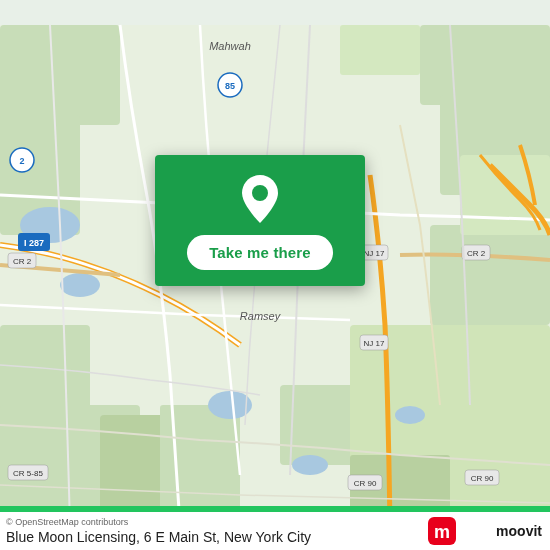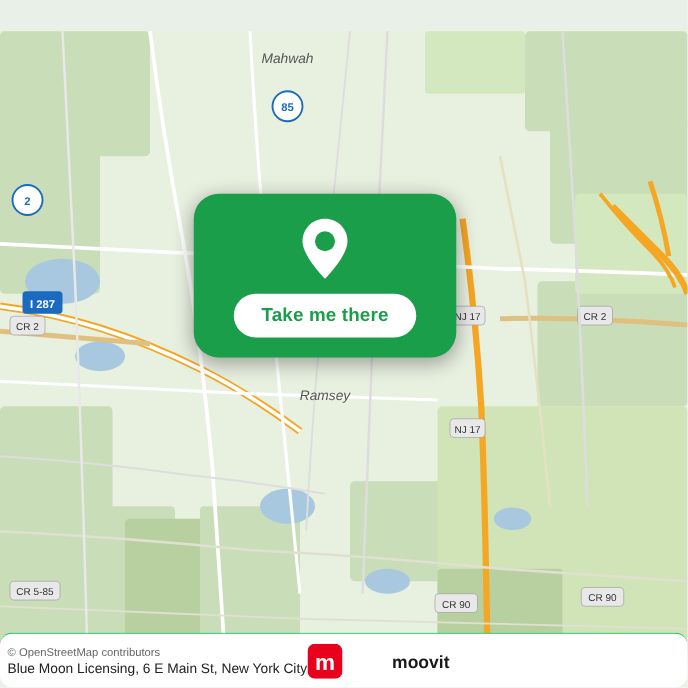--- a/index.html
+++ b/index.html
@@ -27,21 +27,21 @@
       width: 100%; height: 100%;
     }
 
     
     #action-card {
       position: absolute;
       top: 155px;
       left: 155px;
       width: 210px;
       background: #1a9e4a;
-      border-radius: 20px;
+      border-radius: 4px;
       display: flex;
       flex-direction: column;
       align-items: center;
       padding: 18px 16px 16px 16px;
       box-shadow: 0 4px 16px rgba(0,0,0,0.35);
       z-index: 10;
     }
 
     #pin-icon {
       width: 44px;
@@ -65,41 +65,41 @@
     
     #bottom-bar {
       position: absolute;
       bottom: 0;
       left: 0;
       width: 100%;
       height: 44px;
       background: white;
       display: flex;
       align-items: center;
+      justify-content: space-between;
       padding: 0 8px 0 6px;
-      border-top: 1px solid #22c55e;
+      border-top: 6px solid #22c55e;
       z-index: 20;
-      border-radius: 10px;
     }
 
     #attribution {
       font-size: 10px;
       color: #444;
       display: flex;
       flex-direction: column;
       gap: 2px;
     }
 
     #attribution .osm-line {
       font-size: 9px;
       color: #666;
     }
 
     #address-text {
-      font-size: 11px;
+      font-size: 14px;
       color: #222;
       font-weight: 500;
     }
 
     #moovit-logo {
       display: flex;
       align-items: center;
       gap: 4px;
       flex-shrink: 0;
     }

